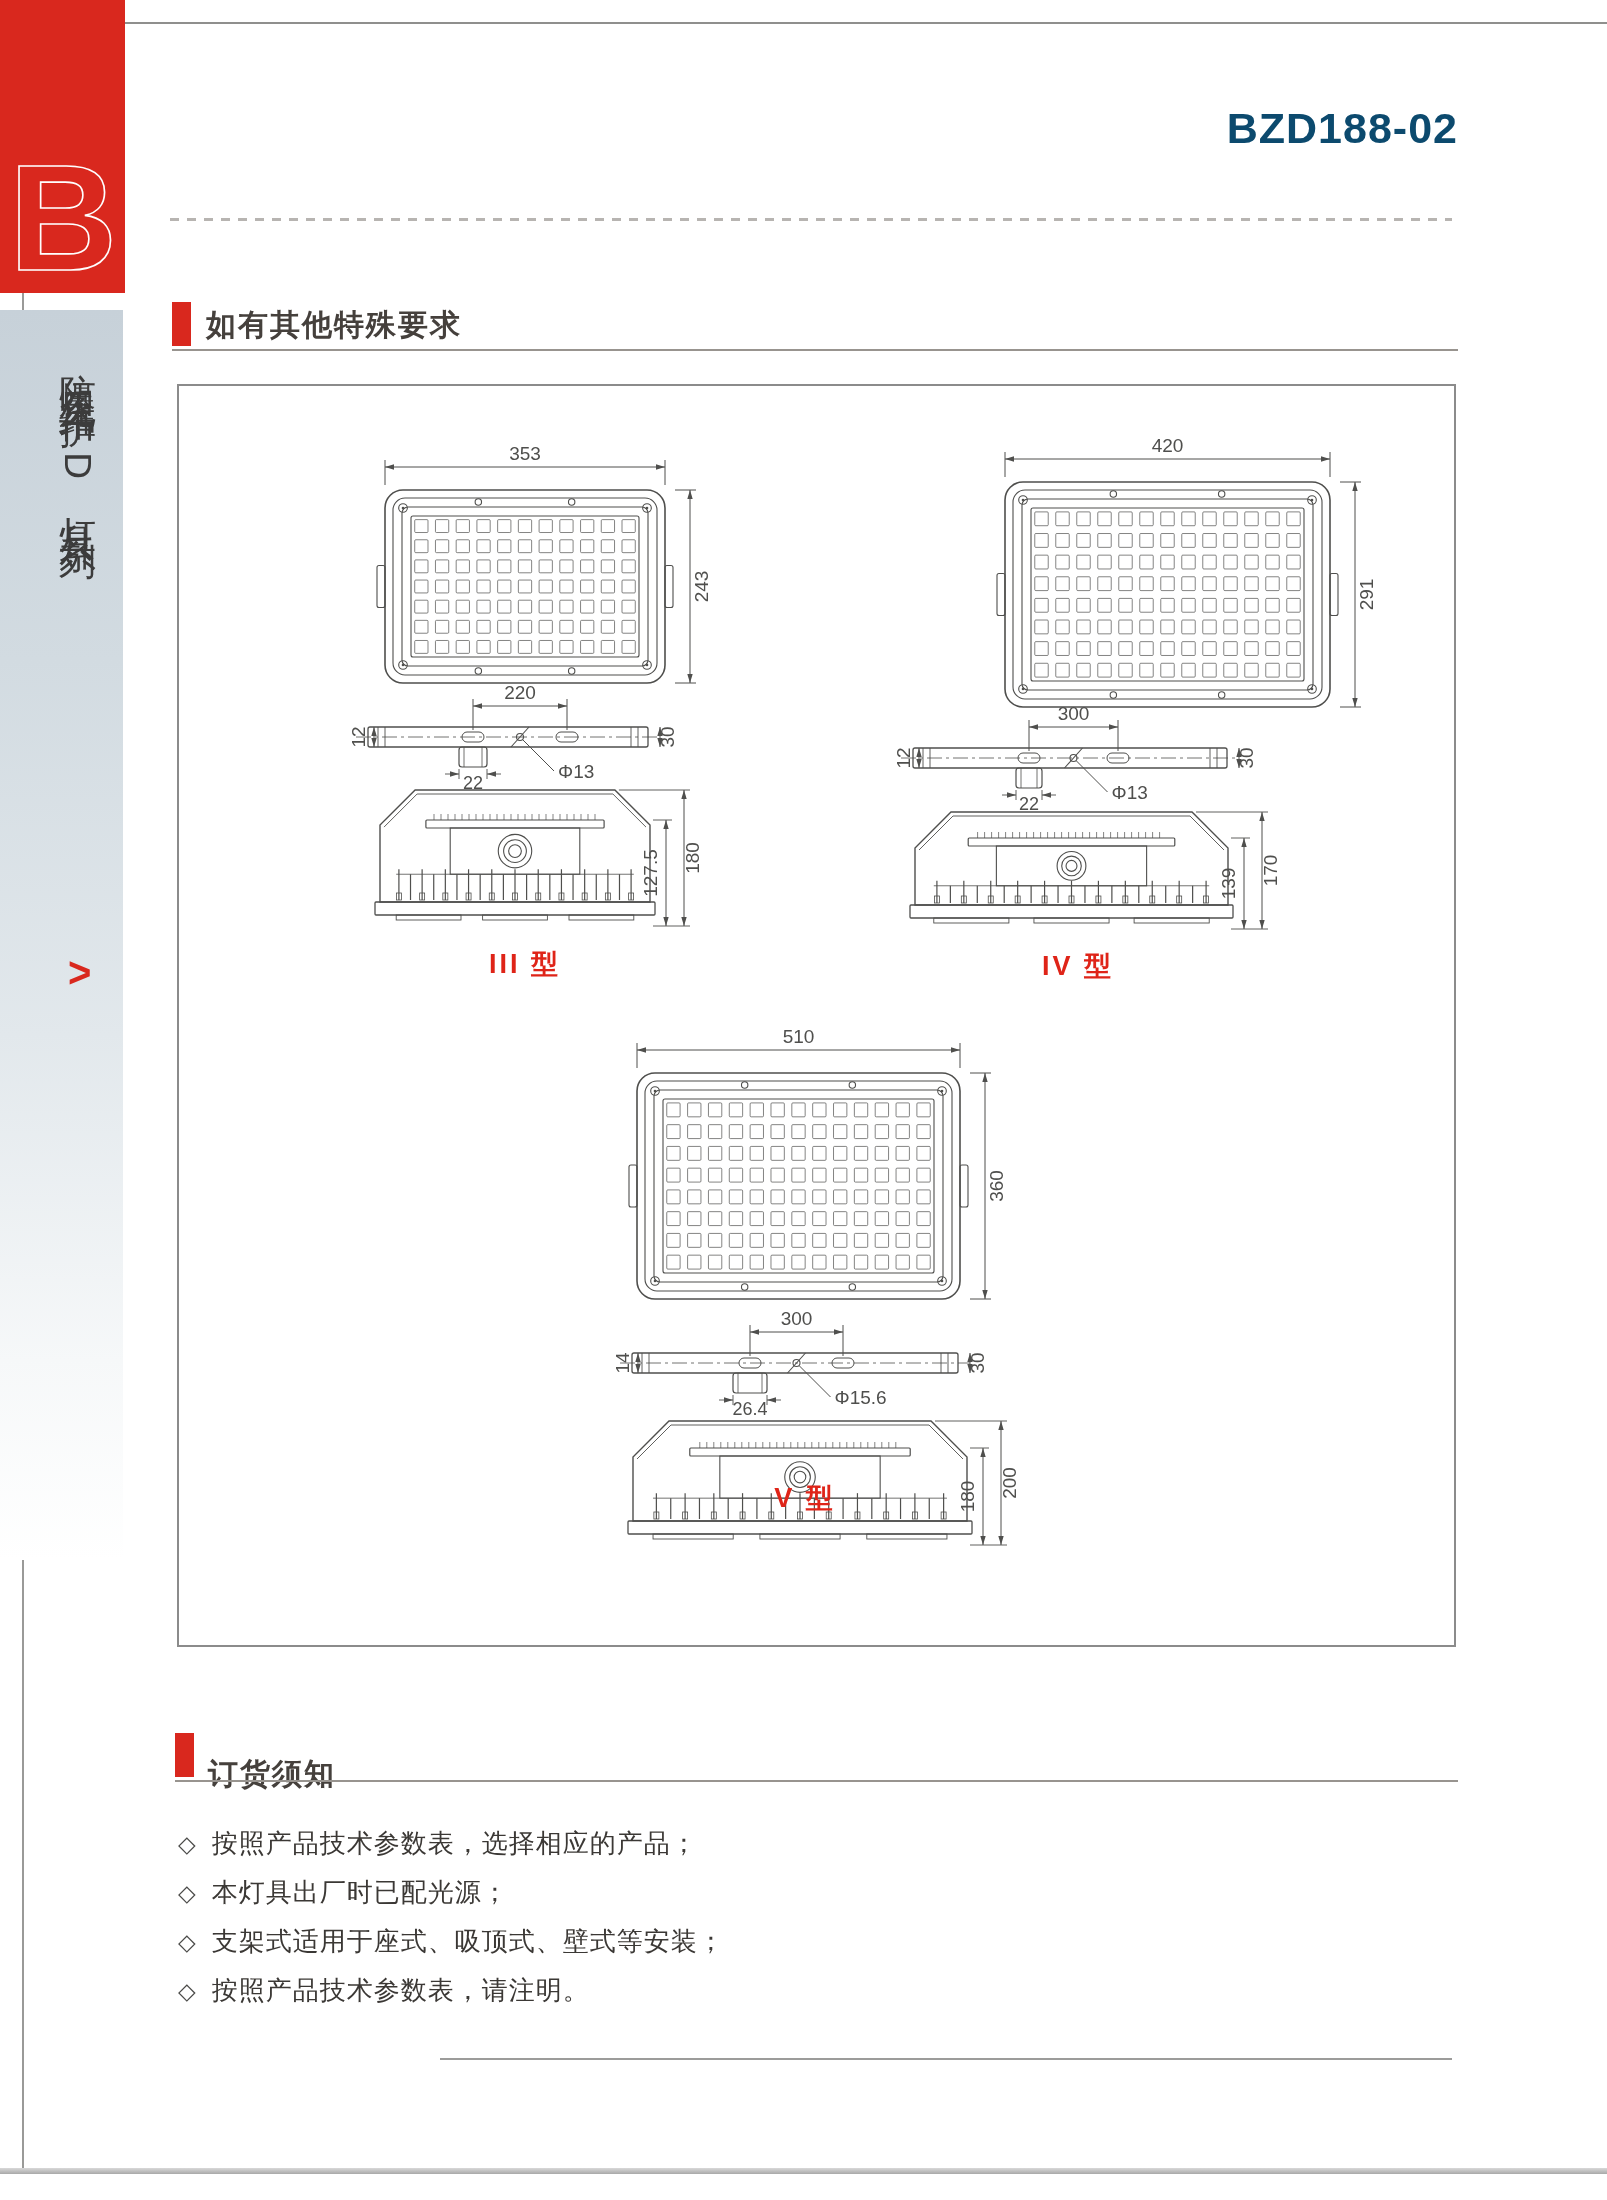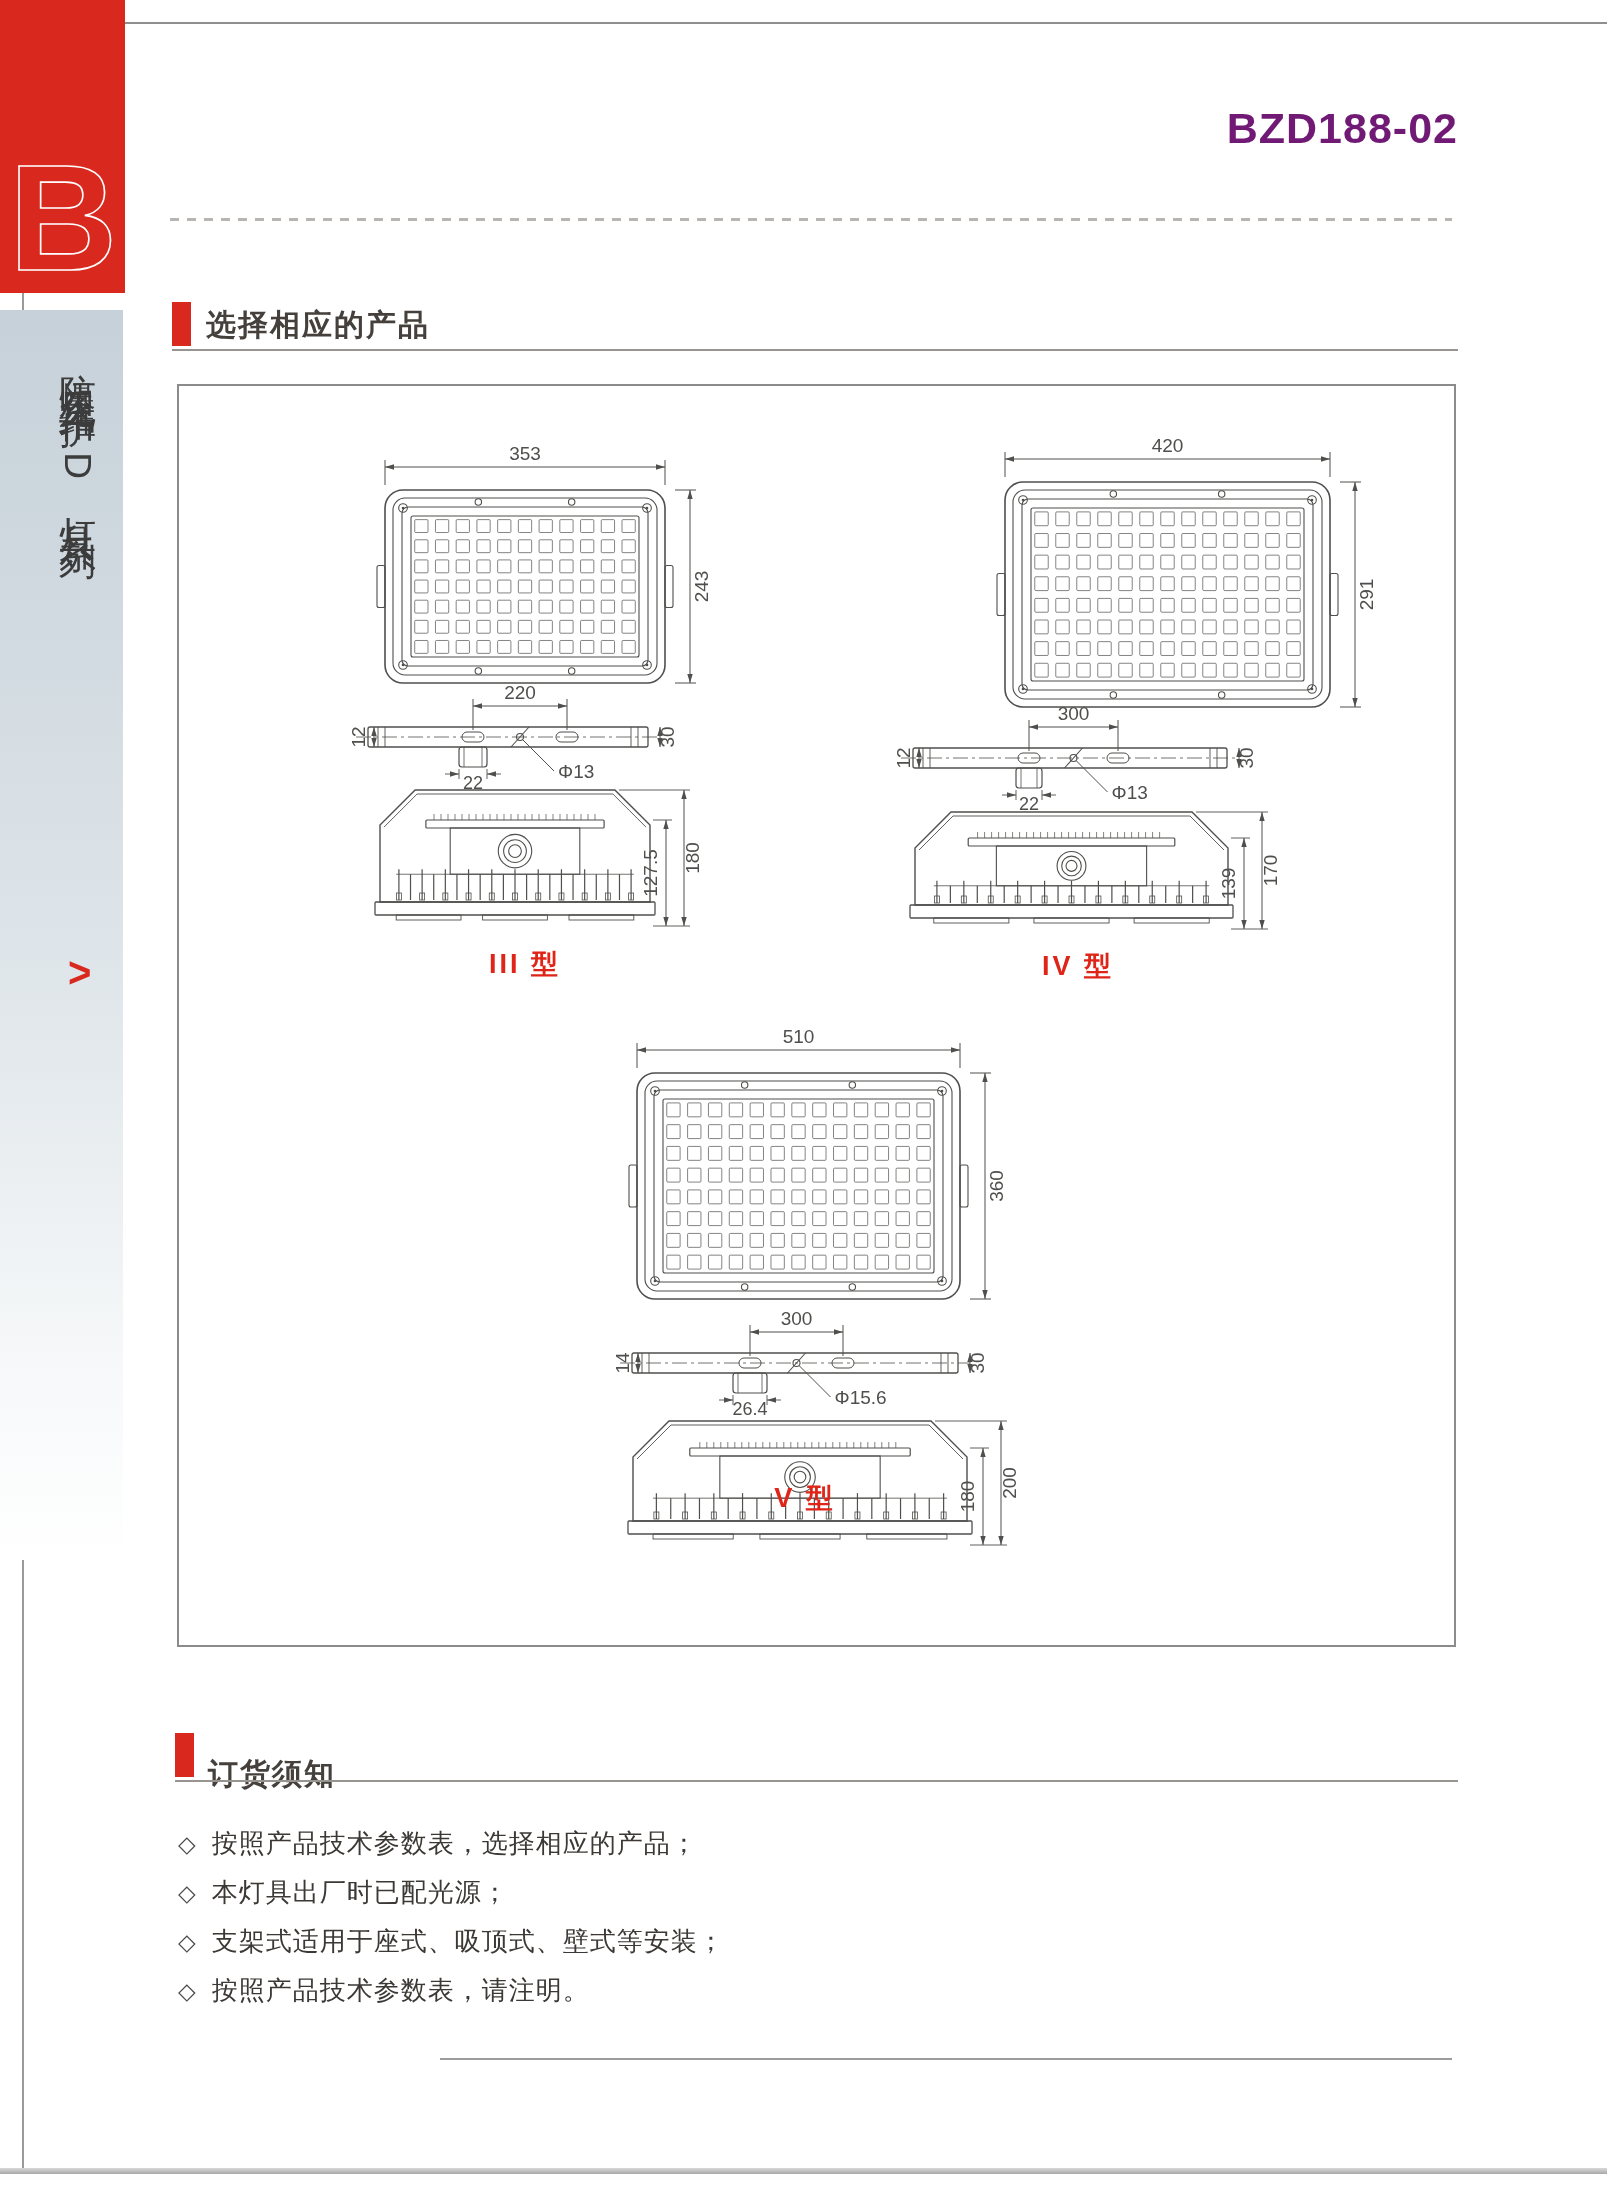--- a/index.html
+++ b/index.html
@@ -22,21 +22,21 @@
   .sidebar { position:absolute; left:0; top:310px; width:123px; height:1250px;
              background:linear-gradient(180deg,#c7d1d9 0%,#d2dbe1 28%,#e2e8ec 58%,#f6f8f9 84%,#ffffff 100%); }
   .sidebar-text { position:absolute; left:52px; top:34px;
                   writing-mode:vertical-rl; text-orientation:mixed;
                   font-size:37px; letter-spacing:9px; color:#3c3c3c; }
   .sidebar-arrow { position:absolute; left:68px; top:640px; font-size:40px; font-weight:bold;
                    color:#d9281e; transform:scaleY(1.05); }
 
   
   .hdr { position:absolute; right:149px; top:104px; text-align:right; }
-  .hdr-model { font-size:43px; font-weight:bold; color:#701a75; letter-spacing:1px; }
+  .hdr-model { font-size:43px; font-weight:bold; color:#0c4a6e; letter-spacing:1px; }
   .hdr-sub { font-size:31px; font-weight:bold; color:#3c3733; letter-spacing:1px; margin-top:4px; }
   .dash-rule { position:absolute; left:170px; top:218px; width:1282px; height:3px;
                background:repeating-linear-gradient(90deg,#b7b4b1 0 9px,transparent 9px 17px); }
 
   
   .sec-bar { position:absolute; width:19px; height:44px; background:#d9281e; }
   .sec-title { position:absolute; font-size:30px; font-weight:bold; color:#45403c; letter-spacing:2px; }
   .sec-rule { position:absolute; height:2px; background:#98948f; }
 
   
@@ -70,21 +70,21 @@
   <span class="sidebar-text">防爆免维护LED灯具系列</span>
   <span class="sidebar-arrow">&gt;</span>
 </div>
 
 <div class="hdr">
   <div class="hdr-model">BZD188-02</div>
 </div>
 <div class="dash-rule"></div>
 
 <div class="sec-bar" style="left:172px;top:302px"></div>
-<div class="sec-title" style="left:206px;top:305px">选择相应的产品</div>
+<div class="sec-title" style="left:206px;top:305px">如有其他特殊要求</div>
 <div class="sec-rule" style="left:172px;top:349px;width:1286px"></div>
 
 <div class="diagram-box"></div>
 <svg class="drw" id="d0" style="left:340px;top:440px" width="390" height="550">
     <rect x="45" y="50" width="280" height="193" rx="18" fill="none" stroke="#4f4f4d" stroke-width="1.6"></rect>
     <rect x="53" y="58" width="264" height="177" rx="12" fill="none" stroke="#4f4f4d" stroke-width="1.1"></rect>
     <rect x="62" y="67" width="246" height="159" rx="6" fill="none" stroke="#4f4f4d" stroke-width="1.1"></rect>
     <rect x="71" y="76" width="228" height="141" rx="2" fill="none" stroke="#4f4f4d" stroke-width="1.1"></rect>
     <rect x="74.7309090909091" y="79.62571428571428" width="13.265454545454546" height="12.891428571428571" rx="1" fill="none" stroke="#4f4f4d" stroke-width="0.7"></rect>
     <rect x="74.7309090909091" y="99.76857142857142" width="13.265454545454546" height="12.891428571428571" rx="1" fill="none" stroke="#4f4f4d" stroke-width="0.7"></rect>

